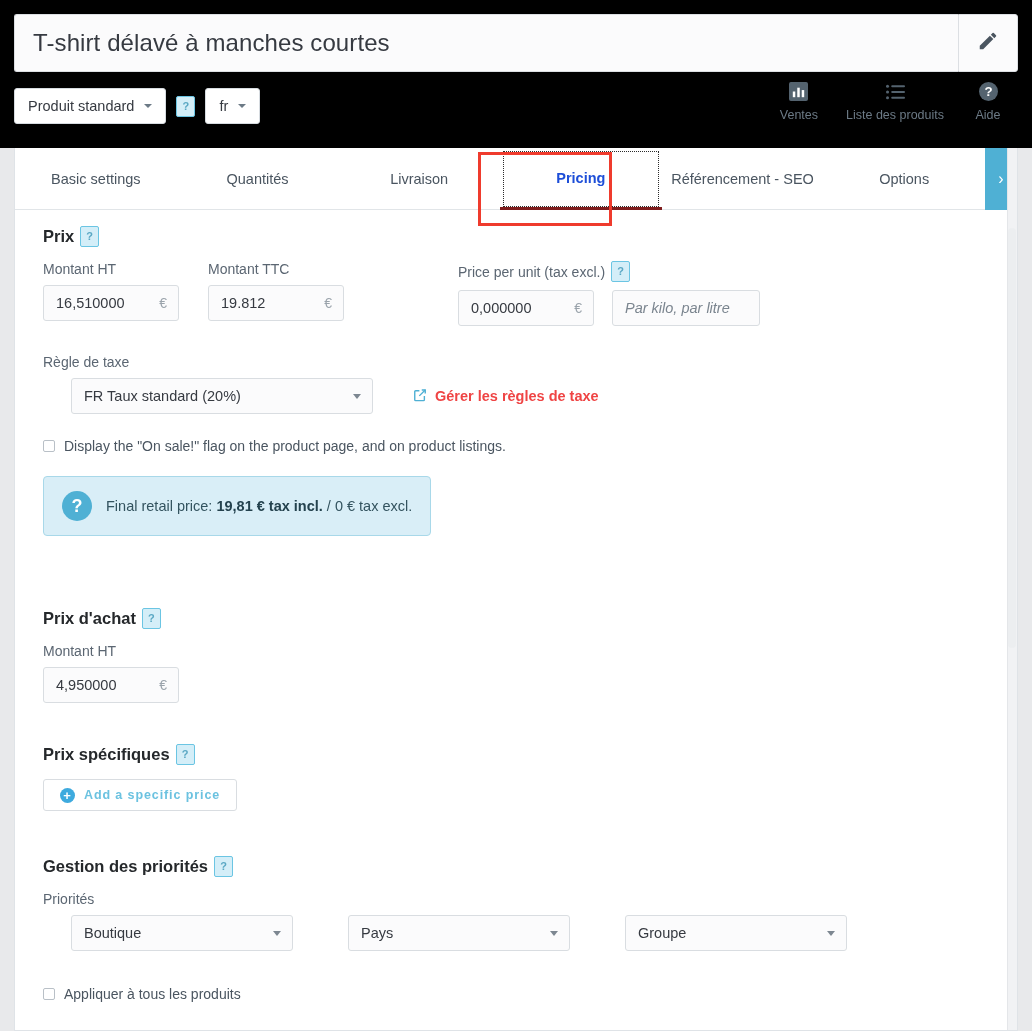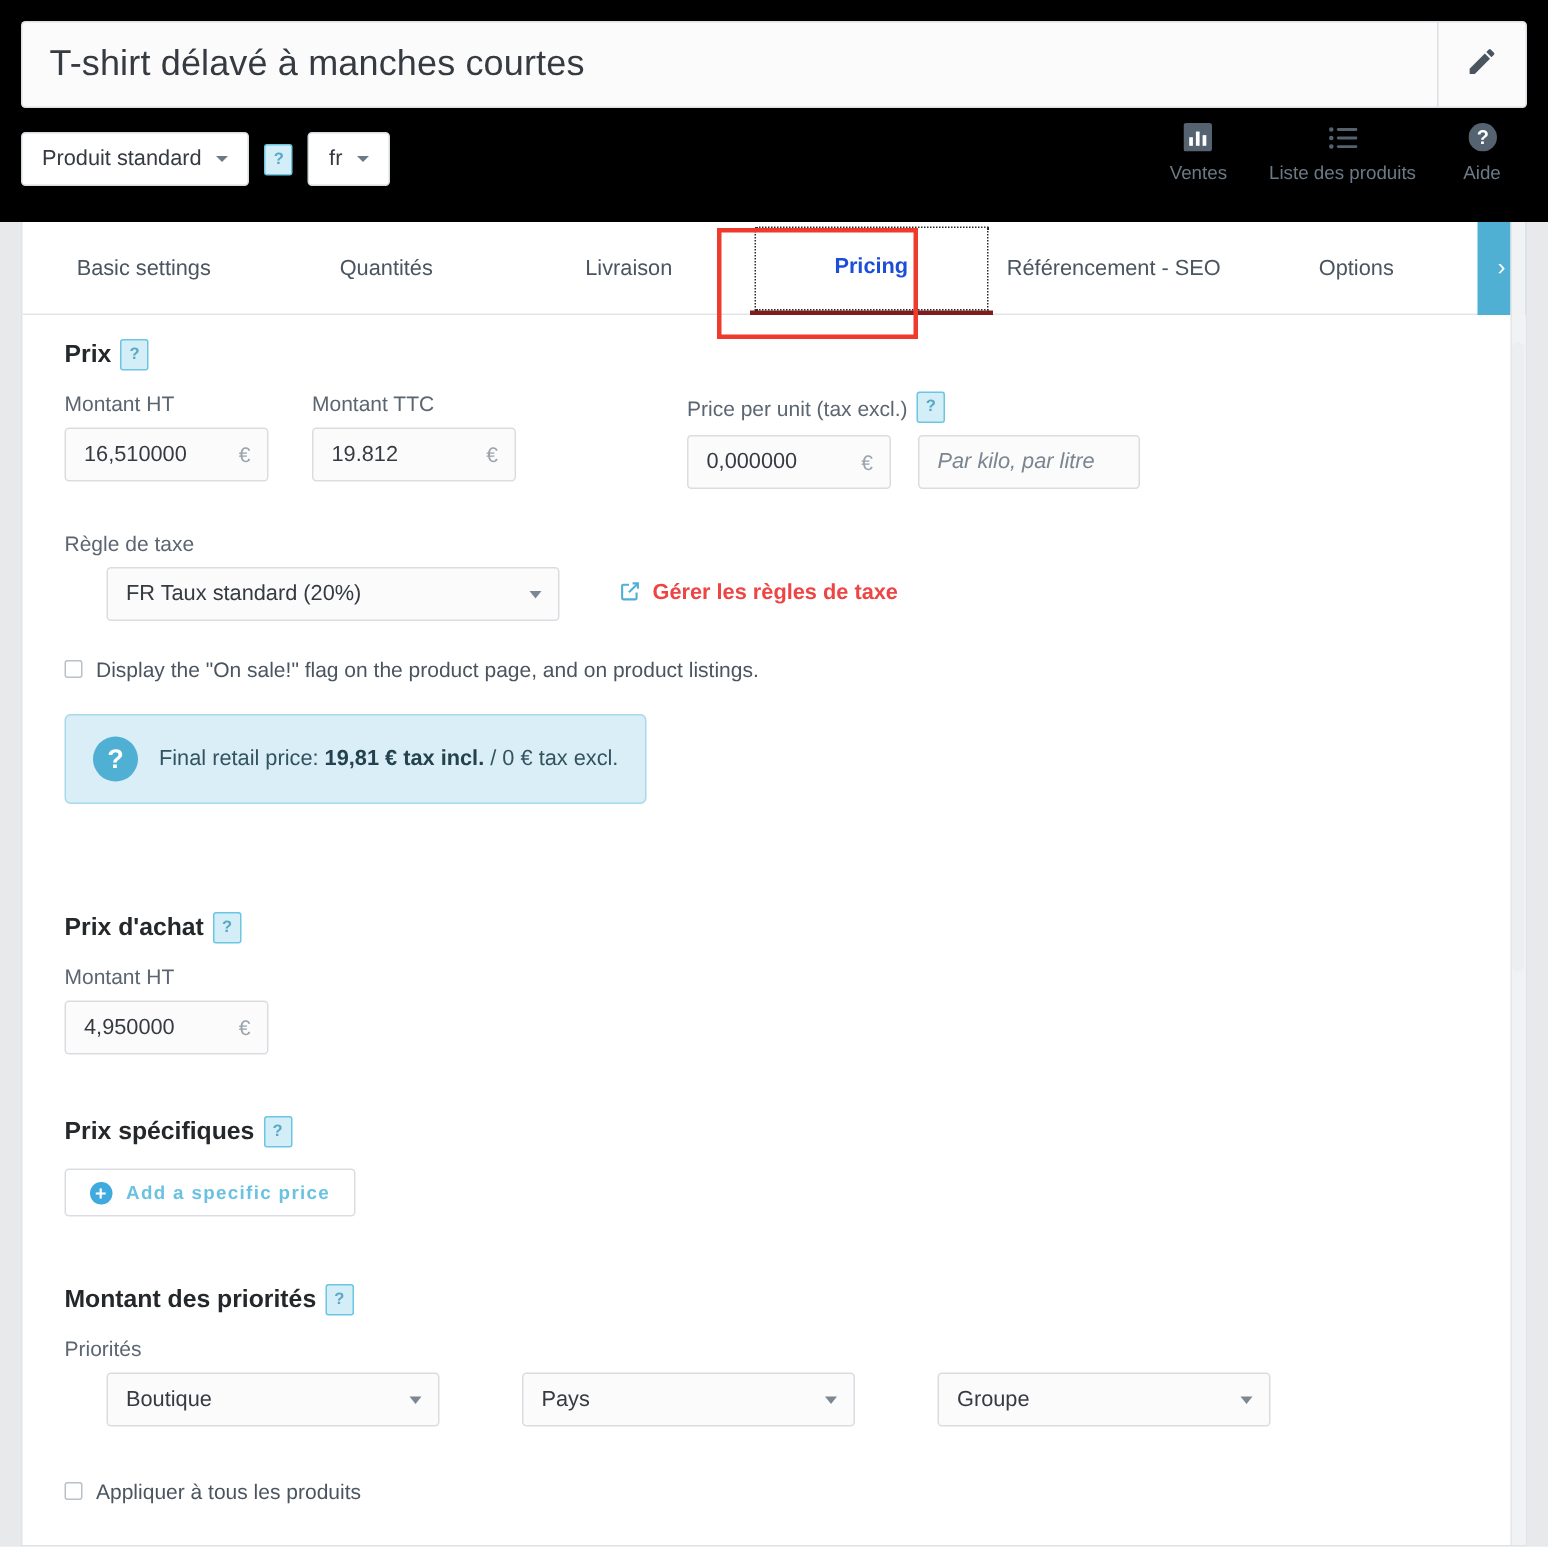--- a/index.html
+++ b/index.html
@@ -534,21 +534,21 @@
       <span>Prix spécifiques</span>
       <span class="help-sq inline">?</span>
     </div>
     <button class="btn-outline">
       <span class="plus-circle">+</span>
       <span>Add a specific price</span>
     </button>
 
     
     <div class="sec-title" style="margin-top:45px;">
-      <span>Montant des priorités</span>
+      <span>Gestion des priorités</span>
       <span class="help-sq inline">?</span>
     </div>
     <div class="field-label">Priorités</div>
 
     <div style="display:flex; gap:27px;">
       <div class="sel-wrap">
         <select class="sel" style="width:222px;">
           <option>Boutique</option>
         </select>
         <span class="sel-caret"></span>

